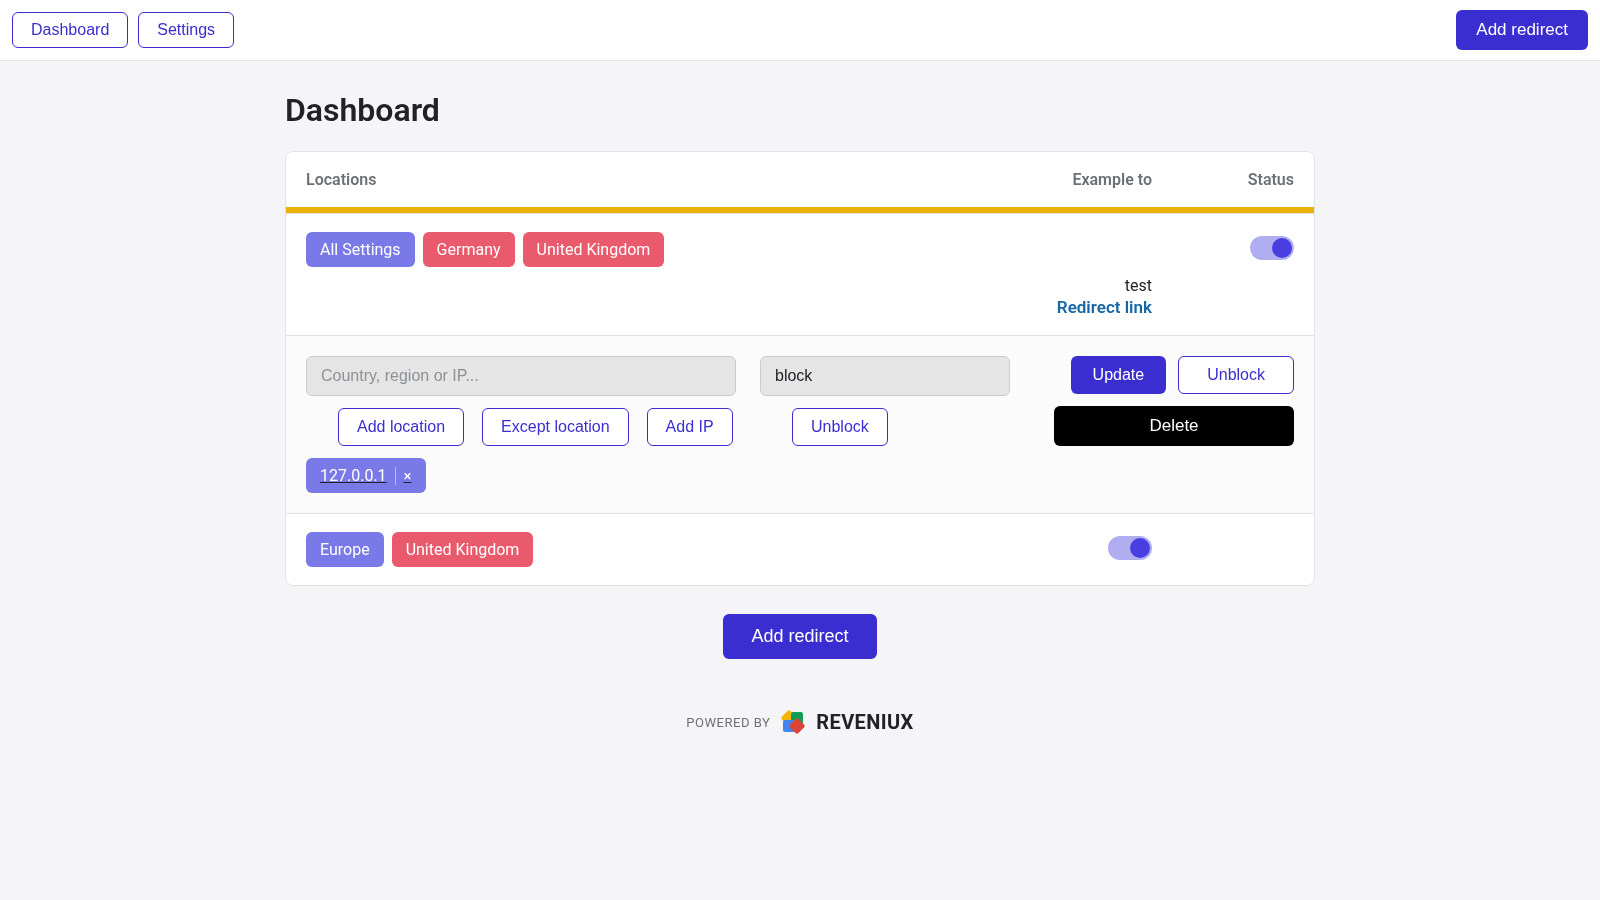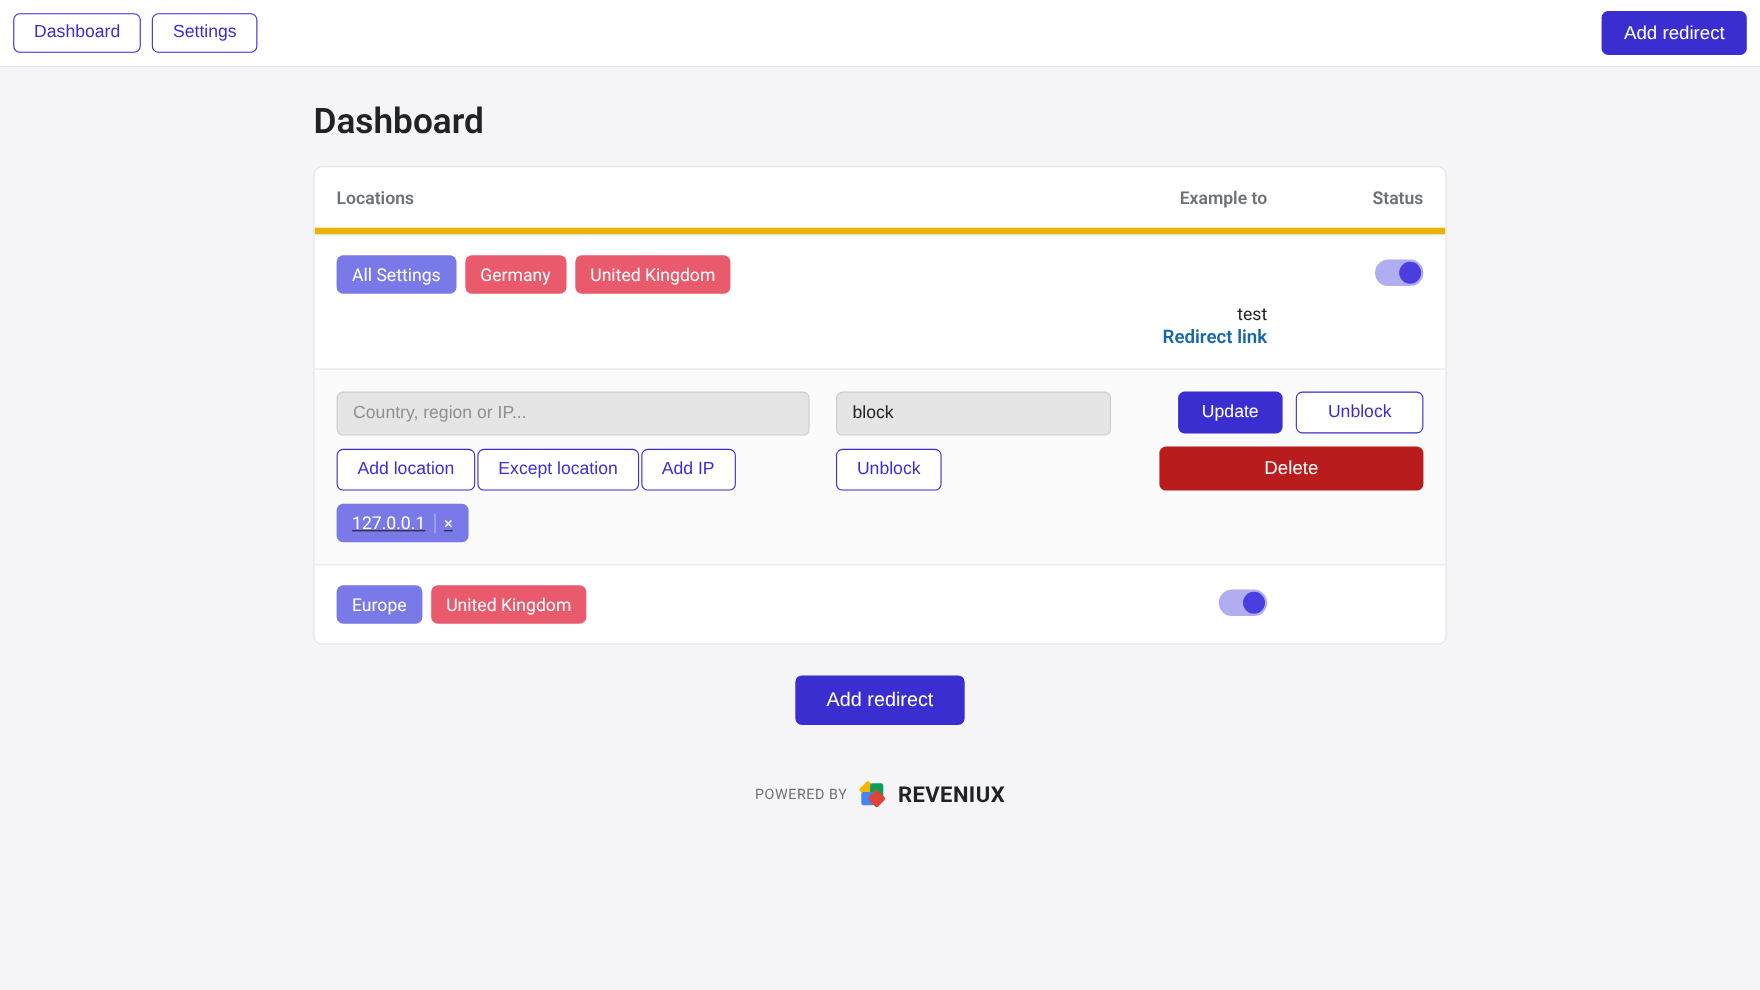--- a/index.html
+++ b/index.html
@@ -125,21 +125,21 @@
     .input {
       width: 100%;
       padding: 10px 14px;
       border: 1px solid #c9cccf;
       border-radius: 6px;
       font-size: 16px;
       background: #e5e5e5;
       color: #202223;
     }
     .input::placeholder { color: #8c9196; }
-    .btn-row { display: flex; gap: 2px; }
+    .btn-row { display: flex; gap: 18px; margin-left: 32px; }
     .outline-btn {
       background: #fff;
       border: 1px solid #3b2ed0;
       color: #3b2ed0;
       padding: 9px 18px;
       border-radius: 6px;
       font-size: 16px;
       cursor: pointer;
     }
     .btn-right-row { display: flex; gap: 12px; justify-content: flex-end; width: 100%; }
@@ -155,21 +155,21 @@
     .btn-outline-purple {
       background: #fff;
       color: #3b2ed0;
       border: 1px solid #3b2ed0;
       padding: 9px 28px;
       border-radius: 6px;
       font-size: 16px;
       cursor: pointer;
     }
     .btn-danger {
-      background: #b91c1c;
+      background: #000000;
       color: #fff;
       border: none;
       padding: 10px 0;
       border-radius: 6px;
       font-size: 17px;
       cursor: pointer;
       width: 240px;
     }
     .bottom-cta { text-align: center; margin: 28px 0 40px 0; }
     .footer {

